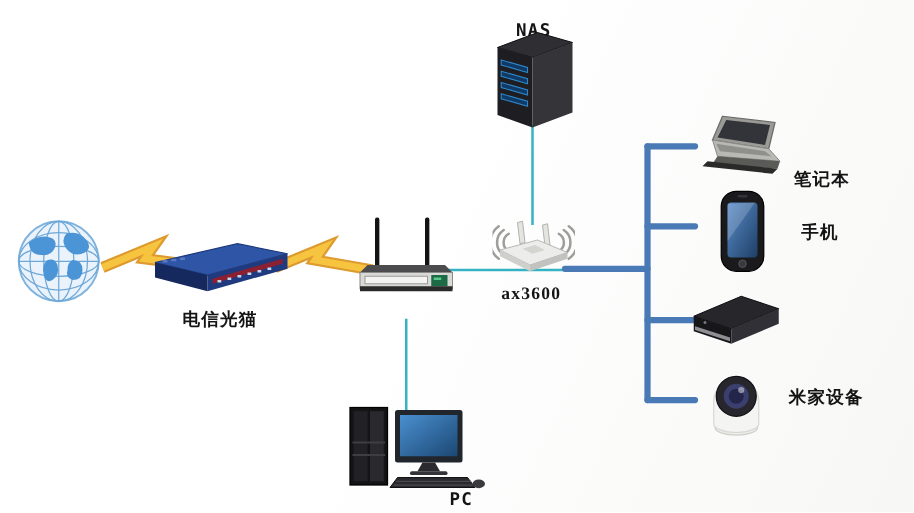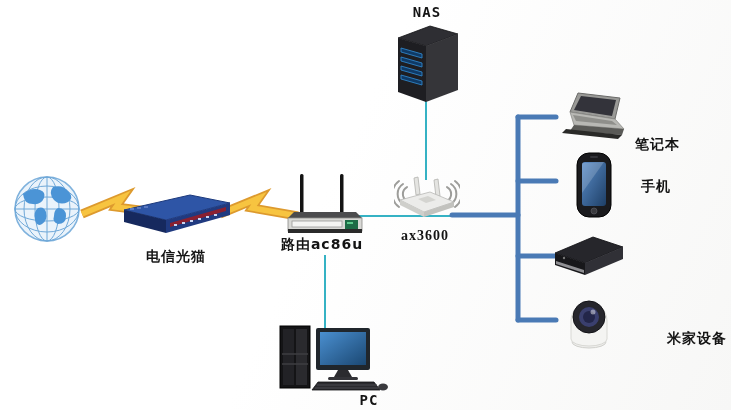--- a/index.html
+++ b/index.html
@@ -100,21 +100,20 @@
       <rect x="16" y="2" width="3.5" height="40" rx="1.5" fill="#131313"></rect>
       <rect x="56" y="2" width="3.5" height="40" rx="1.5" fill="#131313"></rect>
       <polygon points="10,40 72,40 78,46 4,46" fill="#4c4c4e"></polygon>
       <rect x="4" y="46" width="74" height="13" fill="#d9d9d6" stroke="#8a8a88" stroke-width="0.8"></rect>
       <rect x="8" y="49" width="50" height="6" fill="#f4f4f2" stroke="#9a9a98" stroke-width="0.8"></rect>
       <rect x="61" y="48" width="13" height="9" fill="#1d6b46"></rect>
       <rect x="63" y="50" width="6" height="2" fill="#59c98a"></rect>
       <rect x="4" y="57" width="74" height="4" fill="#2a2a2a"></rect>
     </svg>
   </div>
-  <div class="lbl lbl-zh ctr" style="left:322px;top:236px;">路由ac86u</div>
 
   <div class="node" style="left:394px;top:164px;">
     <svg width="66" height="62" viewBox="0 0 66 62">
       <g stroke="#9d9d9a" stroke-width="2" fill="none" stroke-linecap="round">
         <path d="M13 23 a8 8 0 0 0 0 14"></path>
         <path d="M9 20 a12 12 0 0 0 0 20"></path>
         <path d="M5 17 a16 16 0 0 0 0 26"></path>
         <path d="M53 23 a8 8 0 0 1 0 14"></path>
         <path d="M57 20 a12 12 0 0 1 0 20"></path>
         <path d="M61 17 a16 16 0 0 1 0 26"></path>
@@ -122,21 +121,21 @@
       <polygon points="20,14 24,13 26,30 22,31" fill="#e4e4e1" stroke="#b2b2af" stroke-width="0.8"></polygon>
       <polygon points="40,16 44,15 46,32 42,33" fill="#e4e4e1" stroke="#b2b2af" stroke-width="0.8"></polygon>
       <polygon points="6,36 36,28 60,38 30,48" fill="#ececea" stroke="#b8b8b5" stroke-width="0.8"></polygon>
       <polygon points="24,35 34,32 42,36 32,39" fill="#d4d4d0"></polygon>
       <polygon points="6,36 30,48 30,53 6,41" fill="#cfcfcb"></polygon>
       <polygon points="30,48 60,38 60,43 30,53" fill="#c2c2be"></polygon>
     </svg>
   </div>
   <div class="lbl lbl-zh ctr" style="left:425px;top:228px;font-family:Liberation Serif, serif;">ax3600</div>
 
-  <div class="lbl lbl-en ctr" style="left:427px;top:4px;">NAS</div>
+  <div class="lbl lbl-en ctr" style="left:427px;top:17px;">NAS</div>
   <div class="node" style="left:392px;top:22px;">
     <svg width="72" height="82" viewBox="0 0 72 82">
       <polygon points="6,16 38,4 66,12 34,24" fill="#2e2e33" stroke="#101013" stroke-width="0.8"></polygon>
       <polygon points="6,16 34,24 34,80 6,70" fill="#1e1e22"></polygon>
       <polygon points="34,24 66,12 66,68 34,80" fill="#353539"></polygon>
       <g fill="#0f3a66" stroke="#2f85c8" stroke-width="0.9">
         <polygon points="9,26 30,32 30,36 9,30"></polygon>
         <polygon points="9,35 30,41 30,45 9,39"></polygon>
         <polygon points="9,44 30,50 30,54 9,48"></polygon>
         <polygon points="9,53 30,59 30,63 9,57"></polygon>
@@ -209,15 +208,15 @@
   <div class="node" style="left:562px;top:291px;">
     <svg width="54" height="58" viewBox="0 0 54 58">
       <ellipse cx="27" cy="51" rx="17" ry="6" fill="#eeeeec" stroke="#cfcfcb" stroke-width="1"></ellipse>
       <path d="M9 30 a18 18 0 0 1 36 0 l0 18 a18 7 0 0 1 -36 0 z" fill="#f4f4f2" stroke="#d8d8d4" stroke-width="1"></path>
       <circle cx="27" cy="26" r="16" fill="#26262c" stroke="#121216" stroke-width="1"></circle>
       <circle cx="27" cy="26" r="10" fill="#3a3f6e"></circle>
       <circle cx="27" cy="26" r="6" fill="#23264a"></circle>
       <circle cx="31" cy="21" r="2.5" fill="rgba(255,255,255,0.45)"></circle>
     </svg>
   </div>
-  <div class="lbl lbl-zh" style="left:667px;top:310px;margin-top:20px;">米家设备</div>
+  <div class="lbl lbl-zh" style="left:631px;top:310px;">米家设备</div>
 
 </div>
 
 </body></html>

